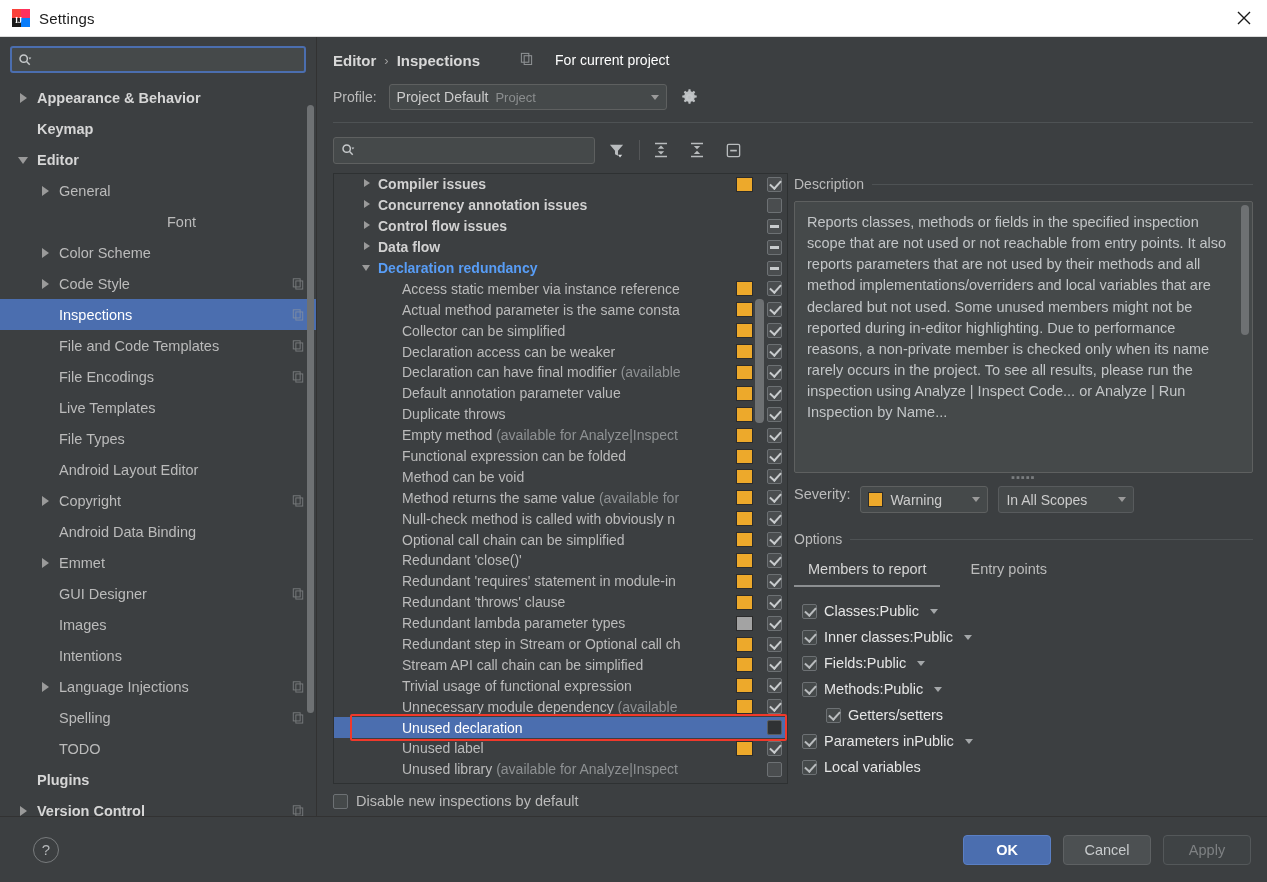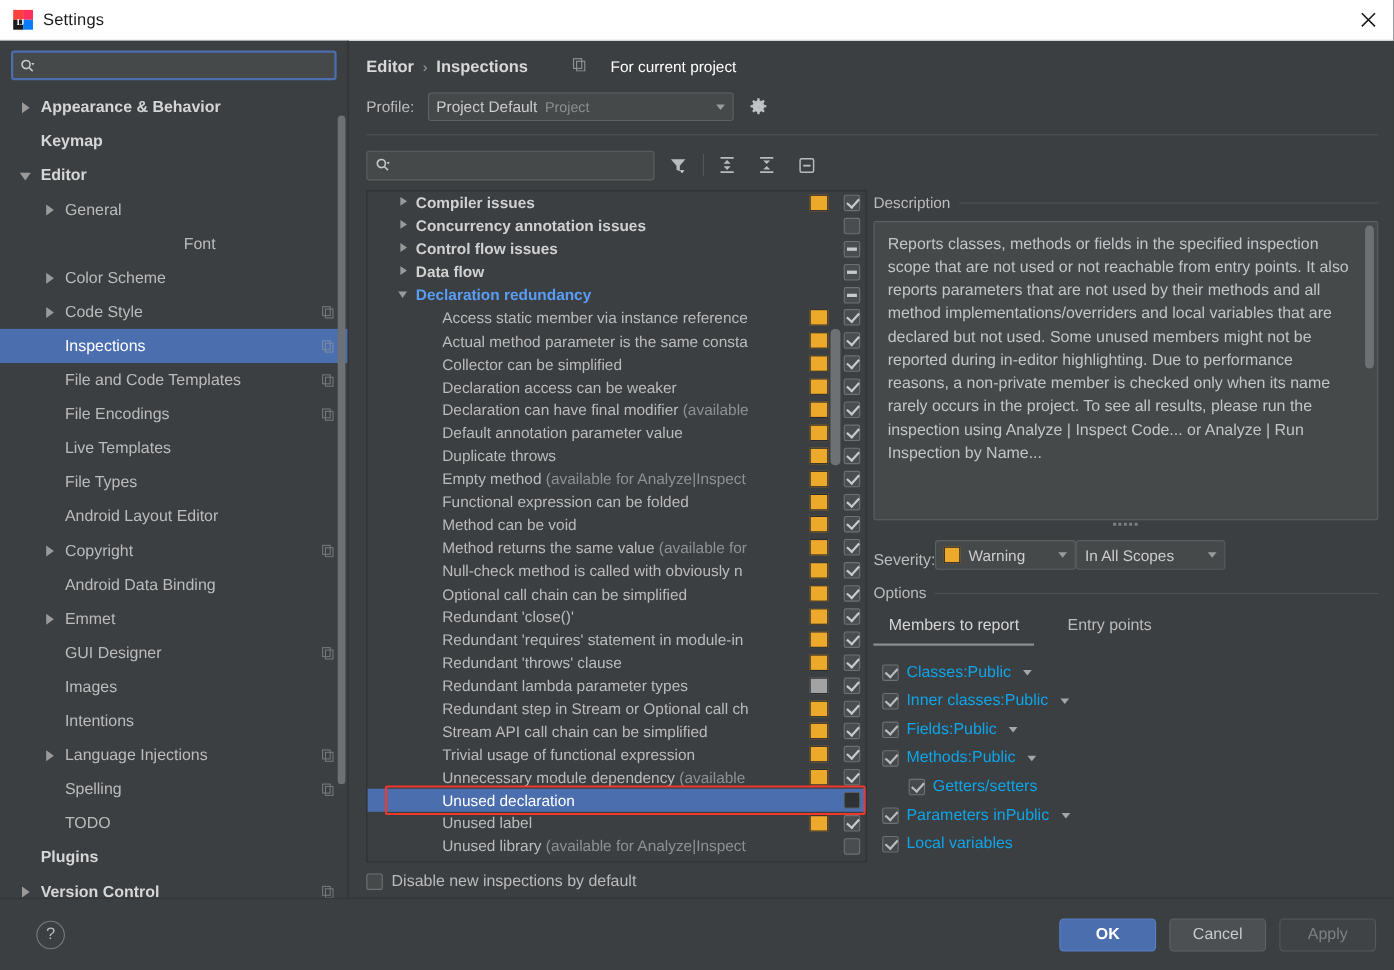--- a/index.html
+++ b/index.html
@@ -209,36 +209,36 @@
     color: #c2c5c7;
   }
   .desc-scroll {
     position: absolute; right: 3px; top: 3px; width: 8px; height: 130px;
     background: #6e7173; border-radius: 4px;
   }
   .grip {
     text-align: center; color: #7b7e80; font-size: 11px; letter-spacing: 1px;
     height: 13px; line-height: 9px;
   }
-  .severity-row { display: flex; align-items: flex-end; height: 32px; }
+  .severity-row { display: flex; align-items: flex-start; gap: 10px; height: 32px; }
   .sev-label { font-size: 14.5px; color: #bbbbbb; }
   #severity-combo { width: 128px; height: 27px; }
   #scope-combo { width: 136px; height: 27px; border-color: #585b5d; }
   .sev-chip { width: 15px; height: 15px; border: 1px solid #2c2c2c; }
   .opt-head { margin-top: 10px; }
   .tabs { display: flex; align-items: center; gap: 16px; height: 34px; margin-top: 4px; }
   .tab {
     font-size: 14.5px; color: #bbbbbb; padding: 6px 14px 8px 14px; cursor: pointer;
     border-bottom: 2px solid transparent;
   }
   .tab.active { border-bottom: 2px solid #8c8f91; color: #d6d6d6; }
   .opts { margin-top: 10px; }
   .opt {
     display: flex; align-items: center; height: 26px; gap: 7px;
-    font-size: 14.5px; color: #0ea5e9; padding-left: 8px; text-align: center;
+    font-size: 14.5px; color: #e5e5e5; padding-left: 8px; text-align: center;
   }
   .opt.indent { padding-left: 32px; }
   .ochk {
     width: 15px; height: 15px; border: 1px solid #6d7174; background: #45494a;
     border-radius: 2px; position: relative; flex: 0 0 15px; cursor: pointer;
   }
   .ochk.checked::after {
     content: ""; position: absolute; left: 4px; top: 0px; width: 5px; height: 9px;
     border: solid #b9bcbe; border-width: 0 2px 2px 0; transform: rotate(42deg);
   }

